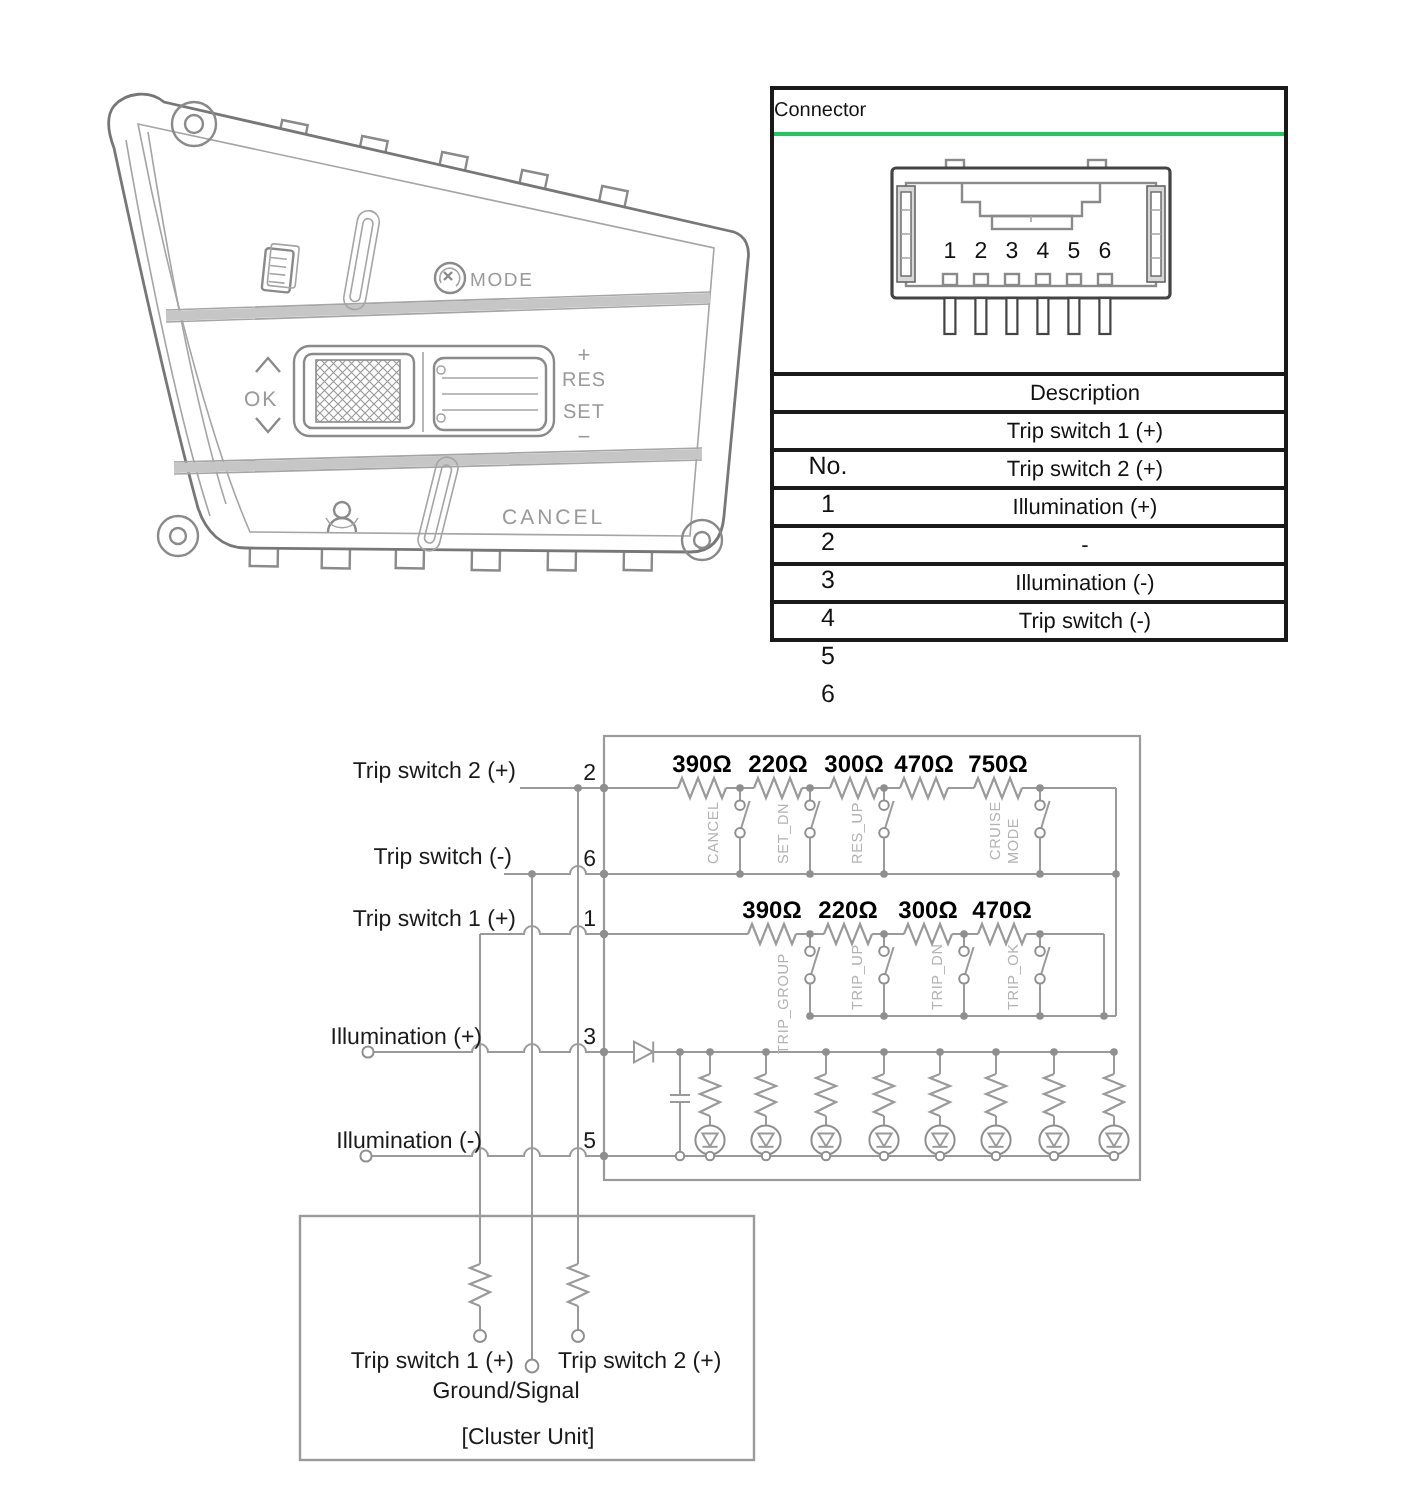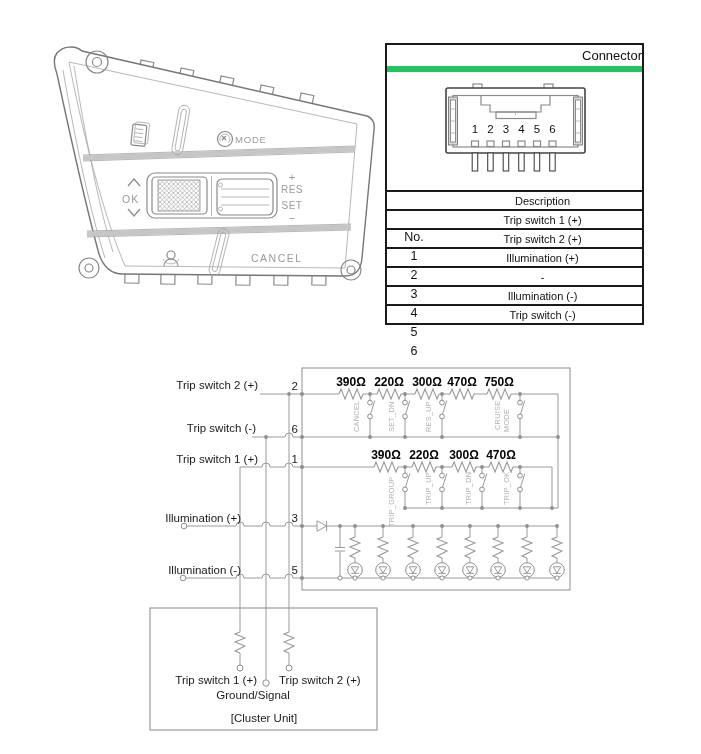--- a/index.html
+++ b/index.html
@@ -1,21 +1,21 @@
 <!DOCTYPE html>
 <html><head>
 <meta charset="utf-8">
 <style>
   html,body{margin:0;padding:0;background:#fff;}
   #screen{position:relative;width:701px;height:754px;background:#fff;overflow:hidden;
           font-family:"Liberation Sans", sans-serif;color:#111;}
   svg{position:absolute;overflow:visible;}
   
   .connector-panel{position:absolute;left:385px;top:43px;width:259px;border:2px solid #1a1a1a;box-sizing:border-box;background:#fff;}
-  .cp-header{height:21px;line-height:21px;text-align:right;font-size:13px;border-bottom:6px solid #22c55e;}
+  .cp-header{height:21px;line-height:21px;text-align:left;font-size:10px;border-bottom:2px solid #22c55e;}
   .cp-graphic{height:118px;border-bottom:2px solid #1a1a1a;position:relative;}
   .cp-row{display:flex;border-bottom:2px solid #1a1a1a;height:17px;}
   .cp-row:last-child{border-bottom:none;}
   .cp-no{width:54px;border-right:2px solid #eab308;display:flex;align-items:center;justify-content:center;font-size:12.5px;margin-top:45px;}
   .cp-desc{flex:1;display:flex;align-items:center;justify-content:center;font-size:11px;}
   
   .cir-label{font-size:11.5px;fill:#1a1a1a;}
   .cir-pin{font-size:11.5px;fill:#1a1a1a;}
   .cir-res{font-size:12px;font-weight:bold;fill:#000;}
   .cir-sw{font-size:7.3px;fill:#b3b3b3;letter-spacing:.3px;}

